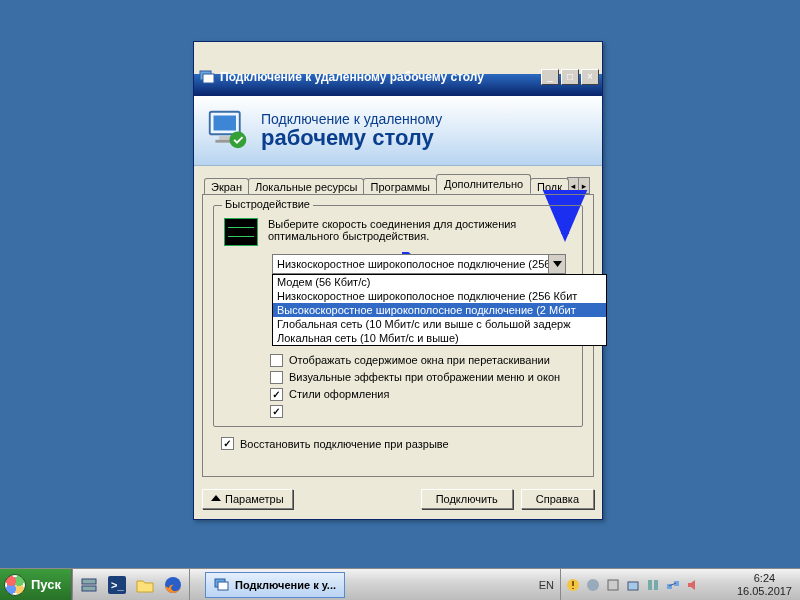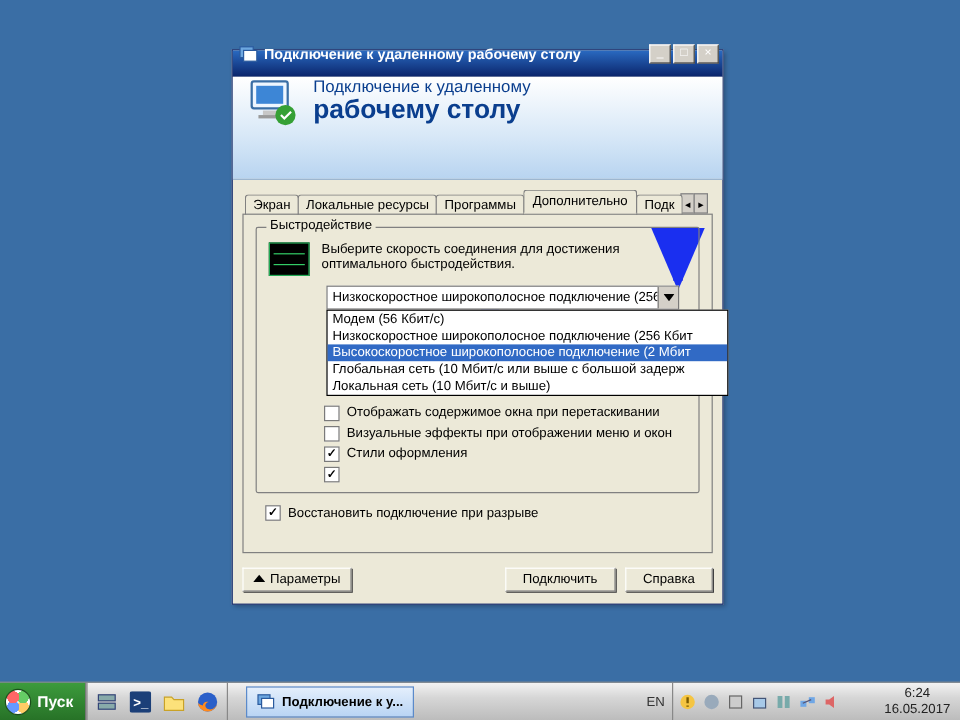--- a/index.html
+++ b/index.html
@@ -19,35 +19,36 @@
     background: #ece9d8;
     border: 1px solid #0a246a;
     box-shadow: 2px 2px 4px rgba(0,0,0,.3);
   }
   .titlebar {
     background: linear-gradient(#2a6ac1,#0a246a);
     color: #fff;
     height: 22px;
     display: flex; align-items: center;
     padding: 0 3px 16px 5px;
+    margin-top: 32px;
   }
   .titlebar-icon { width:16px; height:16px; margin-right:5px; display:inline-flex; }
   .titlebar-text { flex:1; font-weight:bold; font-size:12px; }
   .titlebtns { display:flex; gap:2px; }
   .titlebtn {
     width:18px; height:16px;
     background:#d4d0c8; border:1px solid #404040;
     display:flex; align-items:center; justify-content:center;
     font-size:10px; font-family:Arial; line-height:1;
     border-top-color:#fff; border-left-color:#fff;
   }
   .banner {
     background: linear-gradient(#fff,#d6e7f7 60%,#b8d4f0);
-    height: 86px;
-    display:flex; 
+    height: 70px;
+    display:flex; align-items:center;
     padding-left:12px;
     border-bottom:1px solid #9db6cf;
   }
   .banner-icon { width:45px; height:45px; margin-right:10px; }
   .banner-text1 { color:#0a3e8e; font-size:14px; }
   .banner-text2 { color:#0a3e8e; font-size:22px; font-weight:bold; margin-top:-2px; }
   .body { padding:8px 8px 10px 8px; }
   
   .tabs { display:flex; align-items:flex-end; position:relative; margin-left:2px; }
   .tab {

